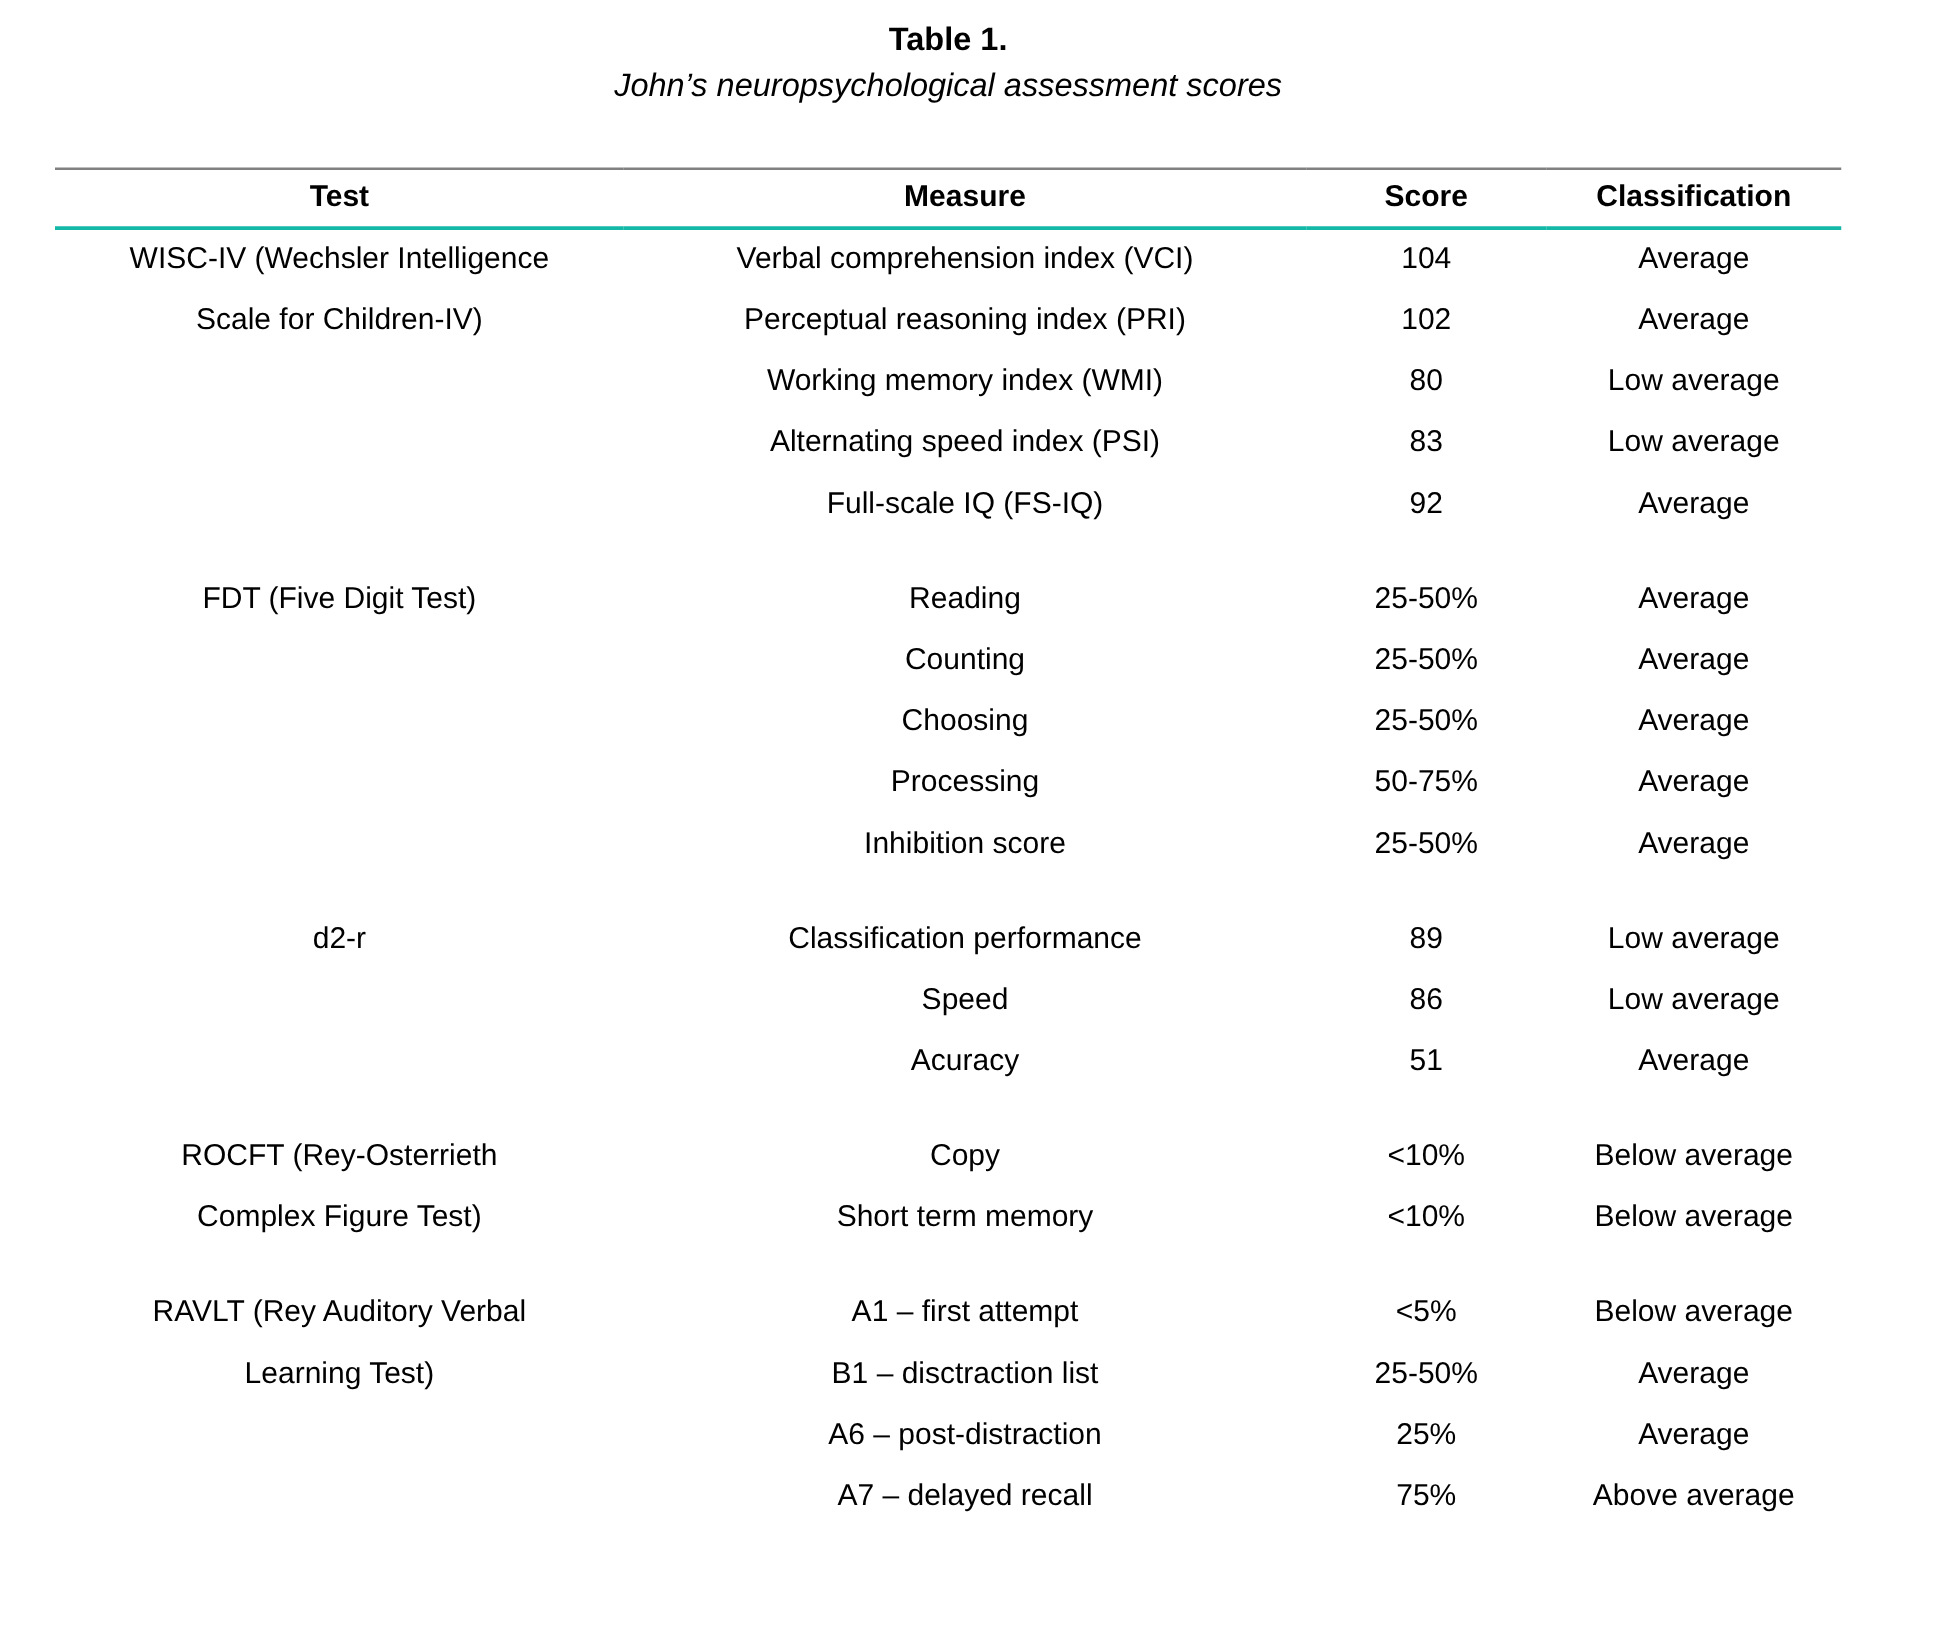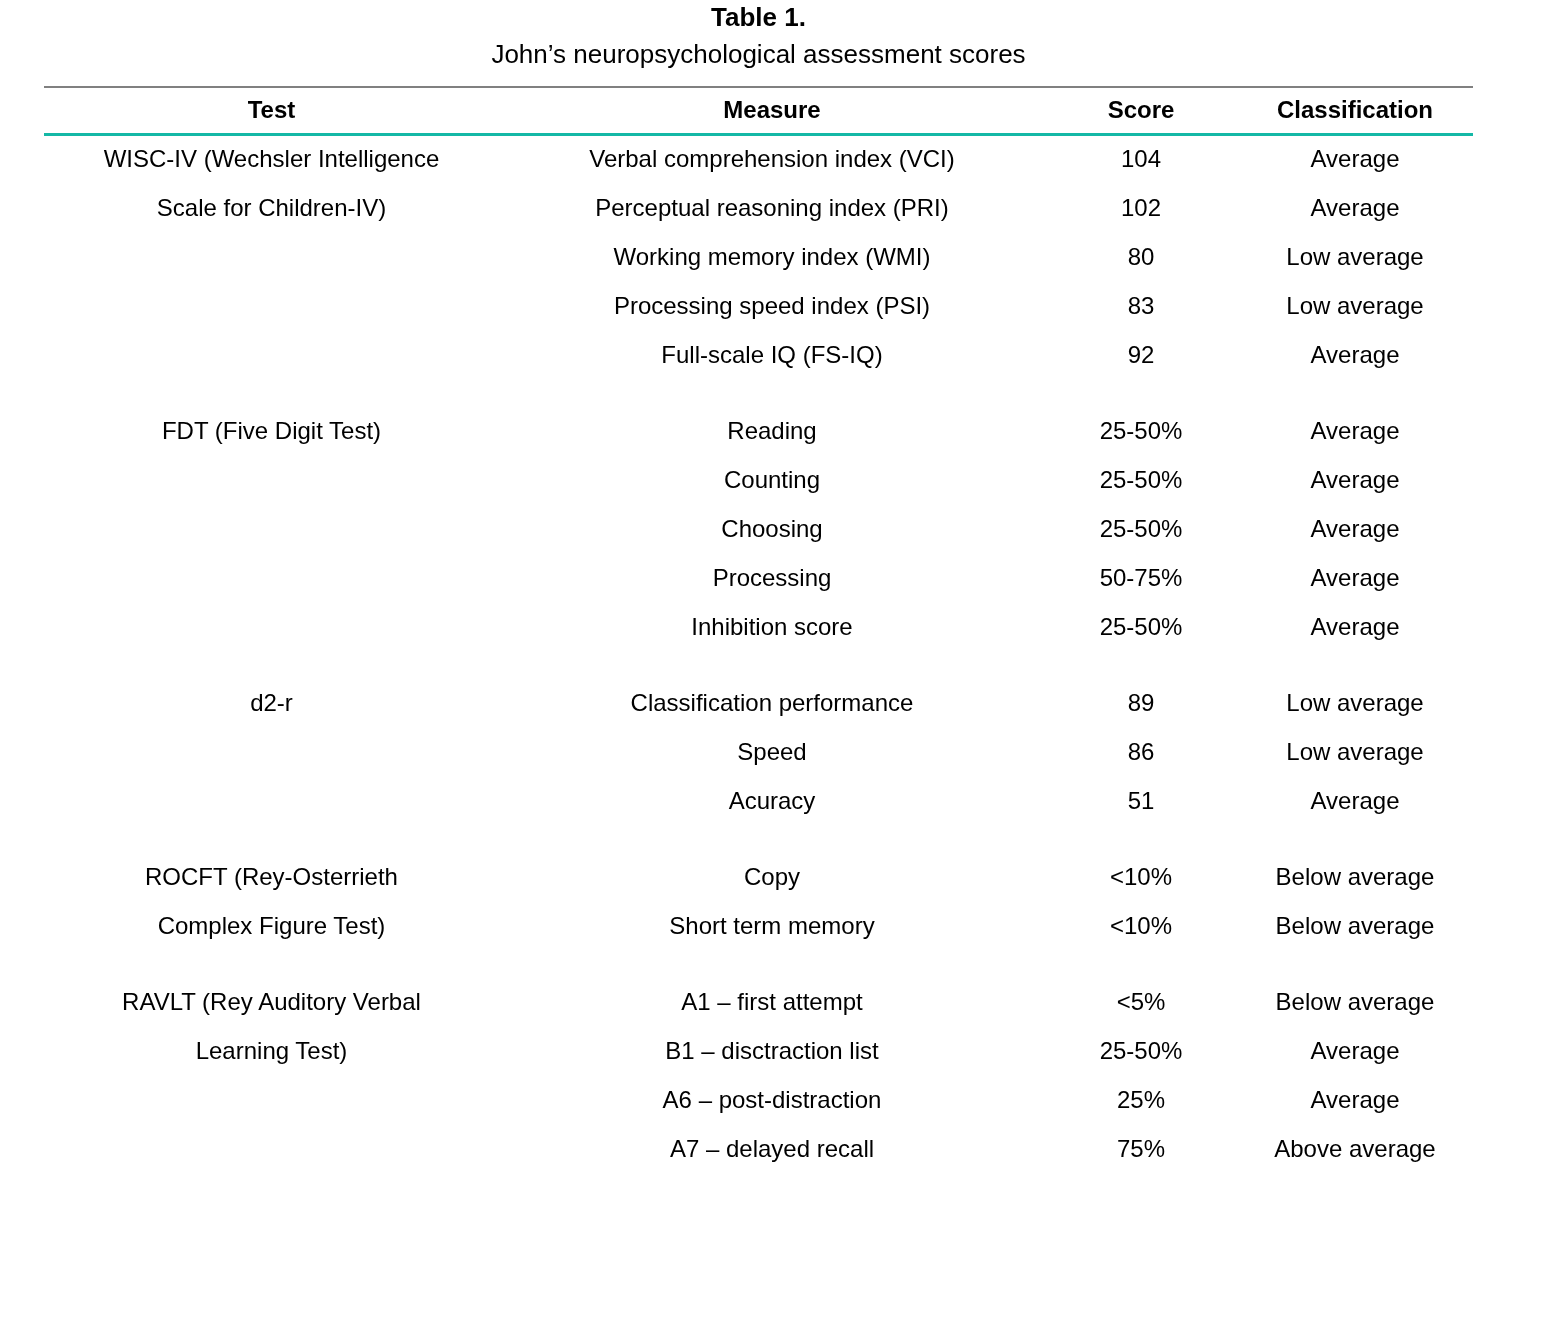--- a/index.html
+++ b/index.html
@@ -9,32 +9,33 @@
     width: 1566px;
     height: 1318px;
     background: #ffffff;
     font-family: "Liberation Sans", sans-serif;
     color: #000000;
     overflow: hidden;
   }
   .caption {
     margin-left: 44px;
     width: 1429px;
-    padding-top: 0;
+    padding-top: 14px;
     text-align: center;
   }
   .caption-title {
     font-size: 26px;
     font-weight: bold;
     line-height: 34px;
   }
   .caption-subtitle {
     font-size: 26px;
+    font-style: italic;
     line-height: 40px;
-    margin-bottom: 12px;
+    margin-bottom: 46px;
   }
   table.assessment {
     margin-left: 44px;
     width: 1429px;
     border-collapse: collapse;
     table-layout: fixed;
   }
   table.assessment th {
     border-top: 2px solid #808080;
     border-bottom: 3px solid #14b8a6;
@@ -97,21 +98,21 @@
           <td>Average</td>
         </tr>
         <tr>
           <td></td>
           <td>Working memory index (WMI)</td>
           <td>80</td>
           <td>Low average</td>
         </tr>
         <tr>
           <td></td>
-          <td>Processing speed index (PSI)</td>
+          <td>Alternating speed index (PSI)</td>
           <td>83</td>
           <td>Low average</td>
         </tr>
         <tr>
           <td></td>
           <td>Full-scale IQ (FS-IQ)</td>
           <td>92</td>
           <td>Average</td>
         </tr>
         <tr class="spacer">

